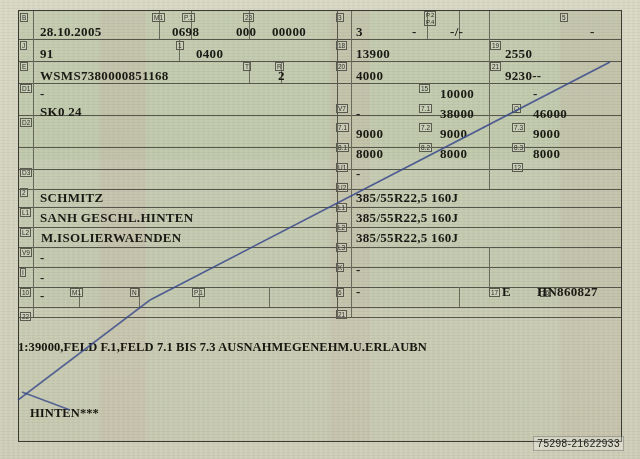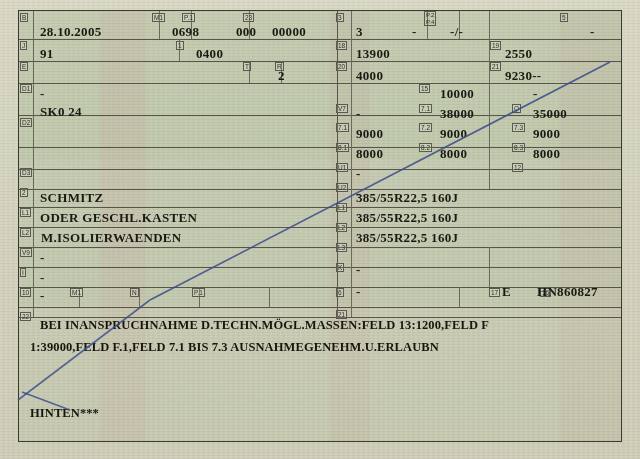--- a/index.html
+++ b/index.html
@@ -199,27 +199,28 @@
 P.4</div>
 
   <div class="fld" style="left:40px;top:24px;">28.10.2005</div>
   <div class="fld" style="left:172px;top:24px;">0698</div>
   <div class="fld" style="left:236px;top:24px;">000</div>
   <div class="fld" style="left:272px;top:24px;">00000</div>
 
   <div class="fld" style="left:40px;top:46px;">91</div>
   <div class="fld" style="left:196px;top:46px;">0400</div>
 
+  <div class="fld" style="left:40px;top:68px;">WSMS7380000851168</div>
   <div class="fld" style="left:278px;top:68px;">2</div>
 
   <div class="fld" style="left:40px;top:86px;">-</div>
   <div class="fld" style="left:40px;top:104px;">SK0 24</div>
 
   <div class="fld" style="left:40px;top:190px;">SCHMITZ</div>
-  <div class="fld" style="left:40px;top:210px;">ODER GESCHL.KASTEN</div>
+  <div class="fld" style="left:40px;top:210px;">SANH GESCHL.HINTEN</div>
   <div class="fld" style="left:41px;top:230px;">M.ISOLIERWAENDEN</div>
 
   <div class="fld" style="left:40px;top:250px;">-</div>
   <div class="fld" style="left:40px;top:270px;">-</div>
   <div class="fld" style="left:40px;top:288px;">-</div>
 
   <div class="fld" style="left:356px;top:24px;">3</div>
   <div class="fld" style="left:412px;top:24px;">-</div>
   <div class="fld" style="left:450px;top:24px;">-/-</div>
   <div class="fld" style="left:590px;top:24px;">-</div>
@@ -227,21 +228,21 @@
   <div class="fld" style="left:356px;top:46px;">13900</div>
   <div class="fld" style="left:505px;top:46px;">2550</div>
 
   <div class="fld" style="left:356px;top:68px;">4000</div>
   <div class="fld" style="left:505px;top:68px;">9230--</div>
 
   <div class="fld" style="left:440px;top:86px;">10000</div>
 
   <div class="fld" style="left:356px;top:106px;">-</div>
   <div class="fld" style="left:440px;top:106px;">38000</div>
-  <div class="fld" style="left:533px;top:106px;">35000</div>
+  <div class="fld" style="left:533px;top:106px;">46000</div>
   <div class="fld" style="left:533px;top:86px;">-</div>
 
   <div class="fld" style="left:356px;top:126px;">9000</div>
   <div class="fld" style="left:440px;top:126px;">9000</div>
   <div class="fld" style="left:533px;top:126px;">9000</div>
 
   <div class="fld" style="left:356px;top:146px;">8000</div>
   <div class="fld" style="left:440px;top:146px;">8000</div>
   <div class="fld" style="left:533px;top:146px;">8000</div>
 
@@ -250,23 +251,23 @@
 
   <div class="fld" style="left:356px;top:190px;">385/55R22,5 160J</div>
   <div class="fld" style="left:356px;top:210px;">385/55R22,5 160J</div>
   <div class="fld" style="left:356px;top:230px;">385/55R22,5 160J</div>
 
   <div class="fld" style="left:356px;top:262px;">-</div>
   <div class="fld" style="left:356px;top:284px;">-</div>
   <div class="fld" style="left:502px;top:284px;">E</div>
   <div class="fld" style="left:537px;top:284px;">HN860827</div>
 
-  <div class="remark" style="left:40px;top:318px;">BEI INANSPRUCHNAHME D.TECHN.MÖGL.MASSEN:FELD 13:1200,FELD F</div>
-  <div class="remark" style="left:30px;top:340px;">1:39000,FELD F.1,FELD 7.1 BIS 7.3 AUSNAHMEGENEHM.U.ERLAUBN</div>
+  <div class="remark" style="left:18px;top:340px;">1:39000,FELD F.1,FELD 7.1 BIS 7.3 AUSNAHMEGENEHM.U.ERLAUBN</div>
   <div class="remark" style="left:30px;top:406px;">HINTEN***</div>
 
   <svg class="stroke" width="640" height="459" style="left:0;top:0;">
     <line x1="610" y1="62" x2="150" y2="300" stroke="#3a4a8c" stroke-width="1.6" opacity="0.85"></line>
     <line x1="150" y1="300" x2="18" y2="400" stroke="#3a4a8c" stroke-width="1.6" opacity="0.8"></line>
     <line x1="22" y1="392" x2="70" y2="410" stroke="#3a4a8c" stroke-width="1.6" opacity="0.8"></line>
   </svg>
 
+  <div class="serial">75298-21622933</div>
 </div>
 
 </body></html>

